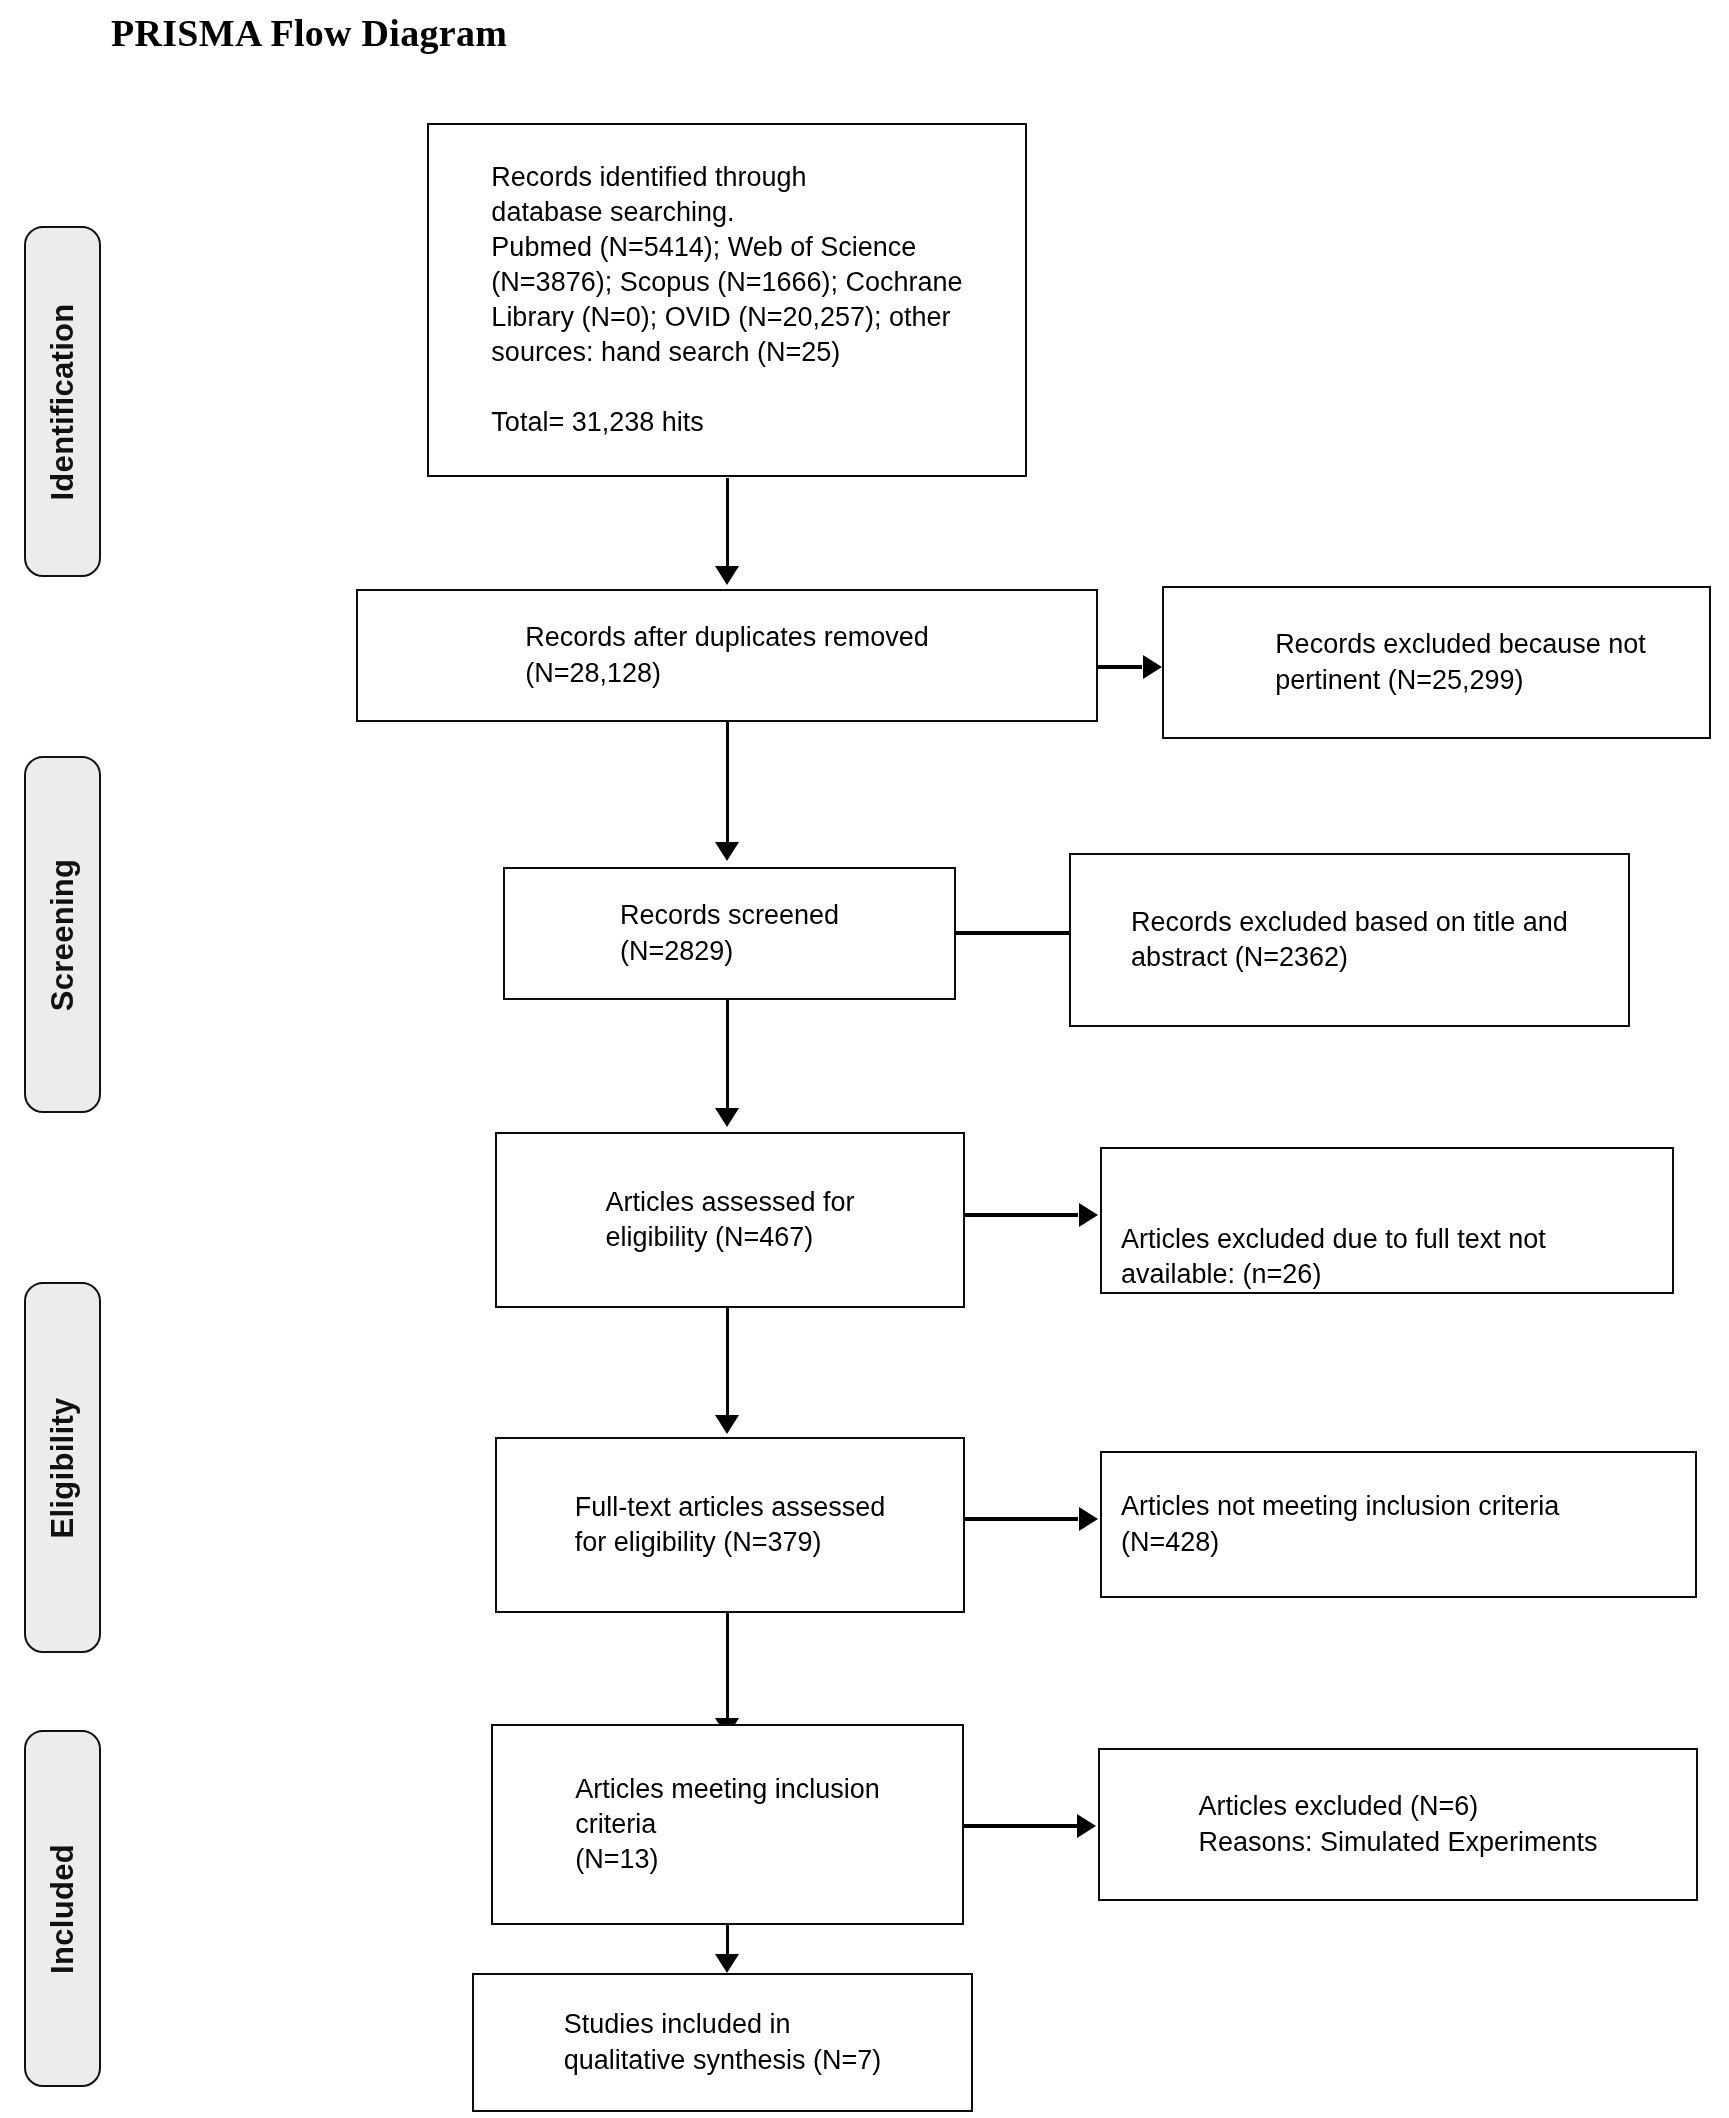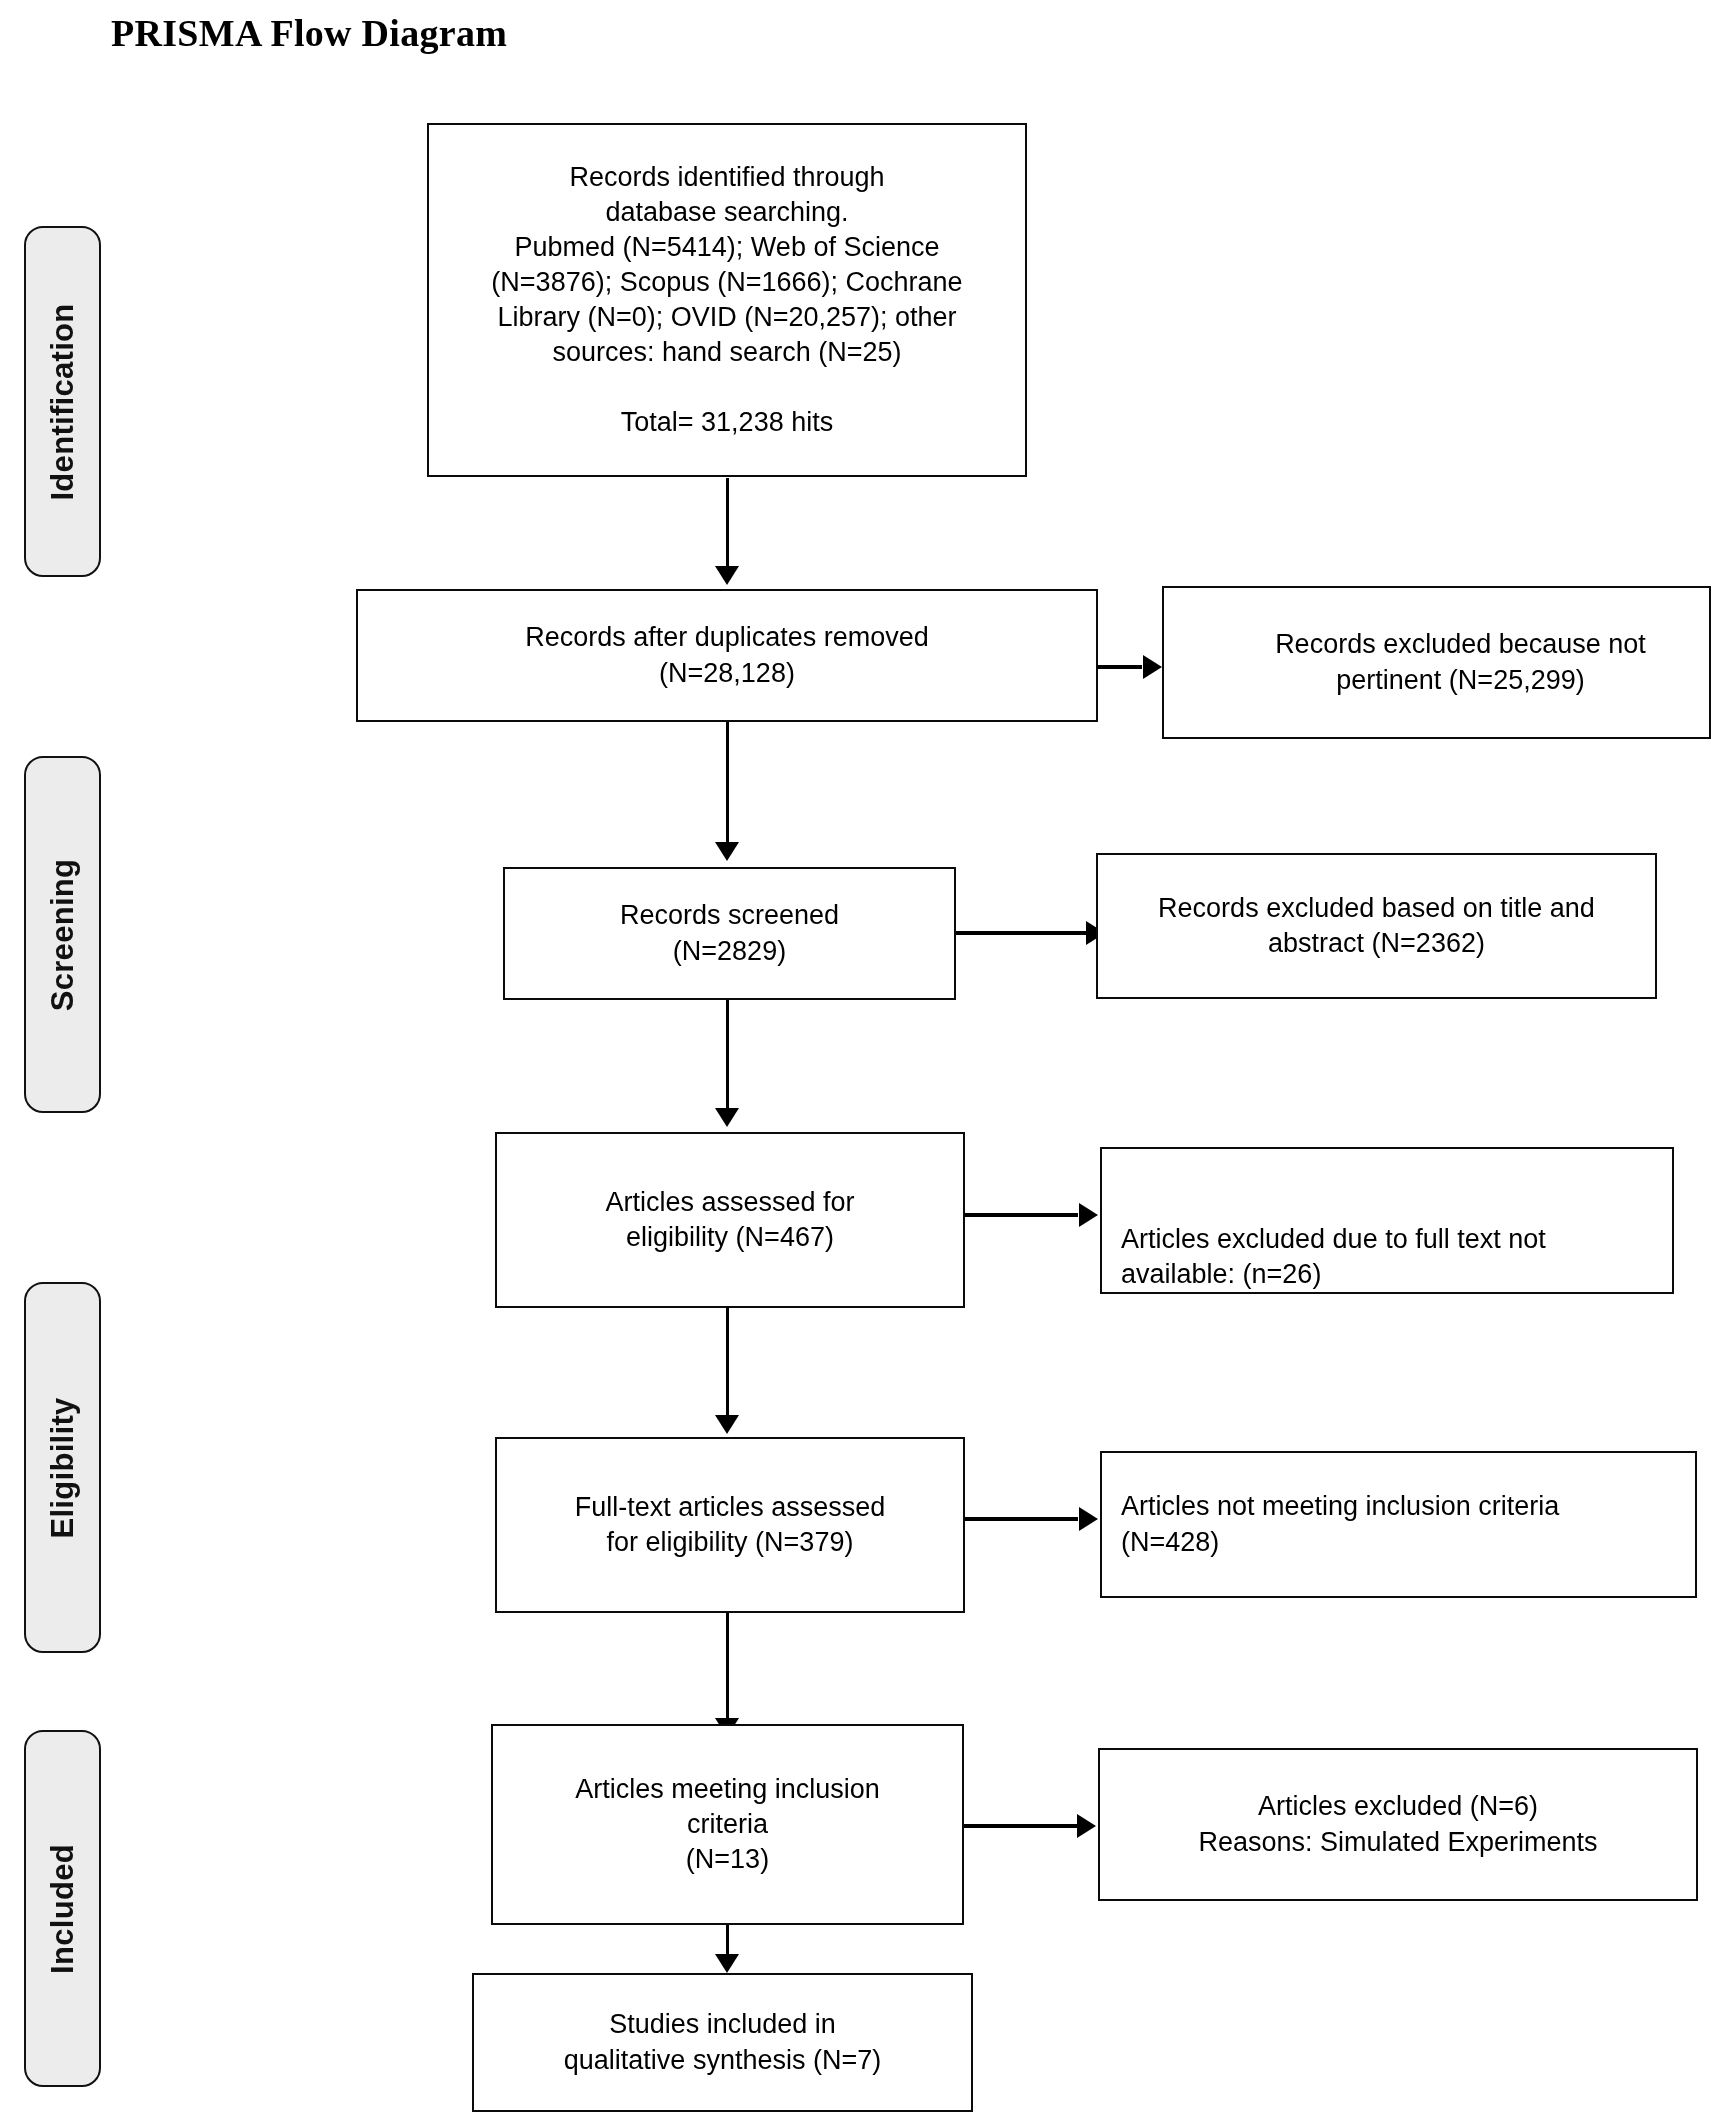--- a/index.html
+++ b/index.html
@@ -54,21 +54,20 @@
     background: #ffffff;
     border: 2.8px solid #0b0b0b;
     box-sizing: border-box;
     display: flex;
     align-items: center;
     justify-content: center;
   }
   .flow-box .box-text {
     font-size: 27px;
     line-height: 1.30;
-    text-align: center;
     padding: 0 9px;
     white-space: pre-line;
   }
   .flow-box.align-left .box-text {
     text-align: left;
     width: 100%;
     padding: 0 19px;
   }
 
   
@@ -151,21 +150,21 @@
 <div class="arrow-down" style="left:715px; top:842px;"></div>
 
 <div class="flow-box" style="left:503px; top:867px; width:453px; height:133px;">
   <div class="box-text">Records screened
 (N=2829)</div>
 </div>
 
 <div class="conn-h" style="left:956px; top:931px; width:130px;"></div>
 <div class="arrow-right" style="left:1086px; top:921px;"></div>
 
-<div class="flow-box" style="left:1096px; top:853px; width:561px; height:146px;">
+<div class="flow-box" style="left:1069px; top:853px; width:561px; height:174px;">
   <div class="box-text">Records excluded based on title and
 abstract (N=2362)</div>
 </div>
 
 <div class="conn-v" style="left:726px; top:1000px; height:110px;"></div>
 <div class="arrow-down" style="left:715px; top:1108px;"></div>
 
 <div class="flow-box" style="left:495px; top:1132px; width:470px; height:176px;">
   <div class="box-text">Articles assessed for
 eligibility (N=467)</div>

